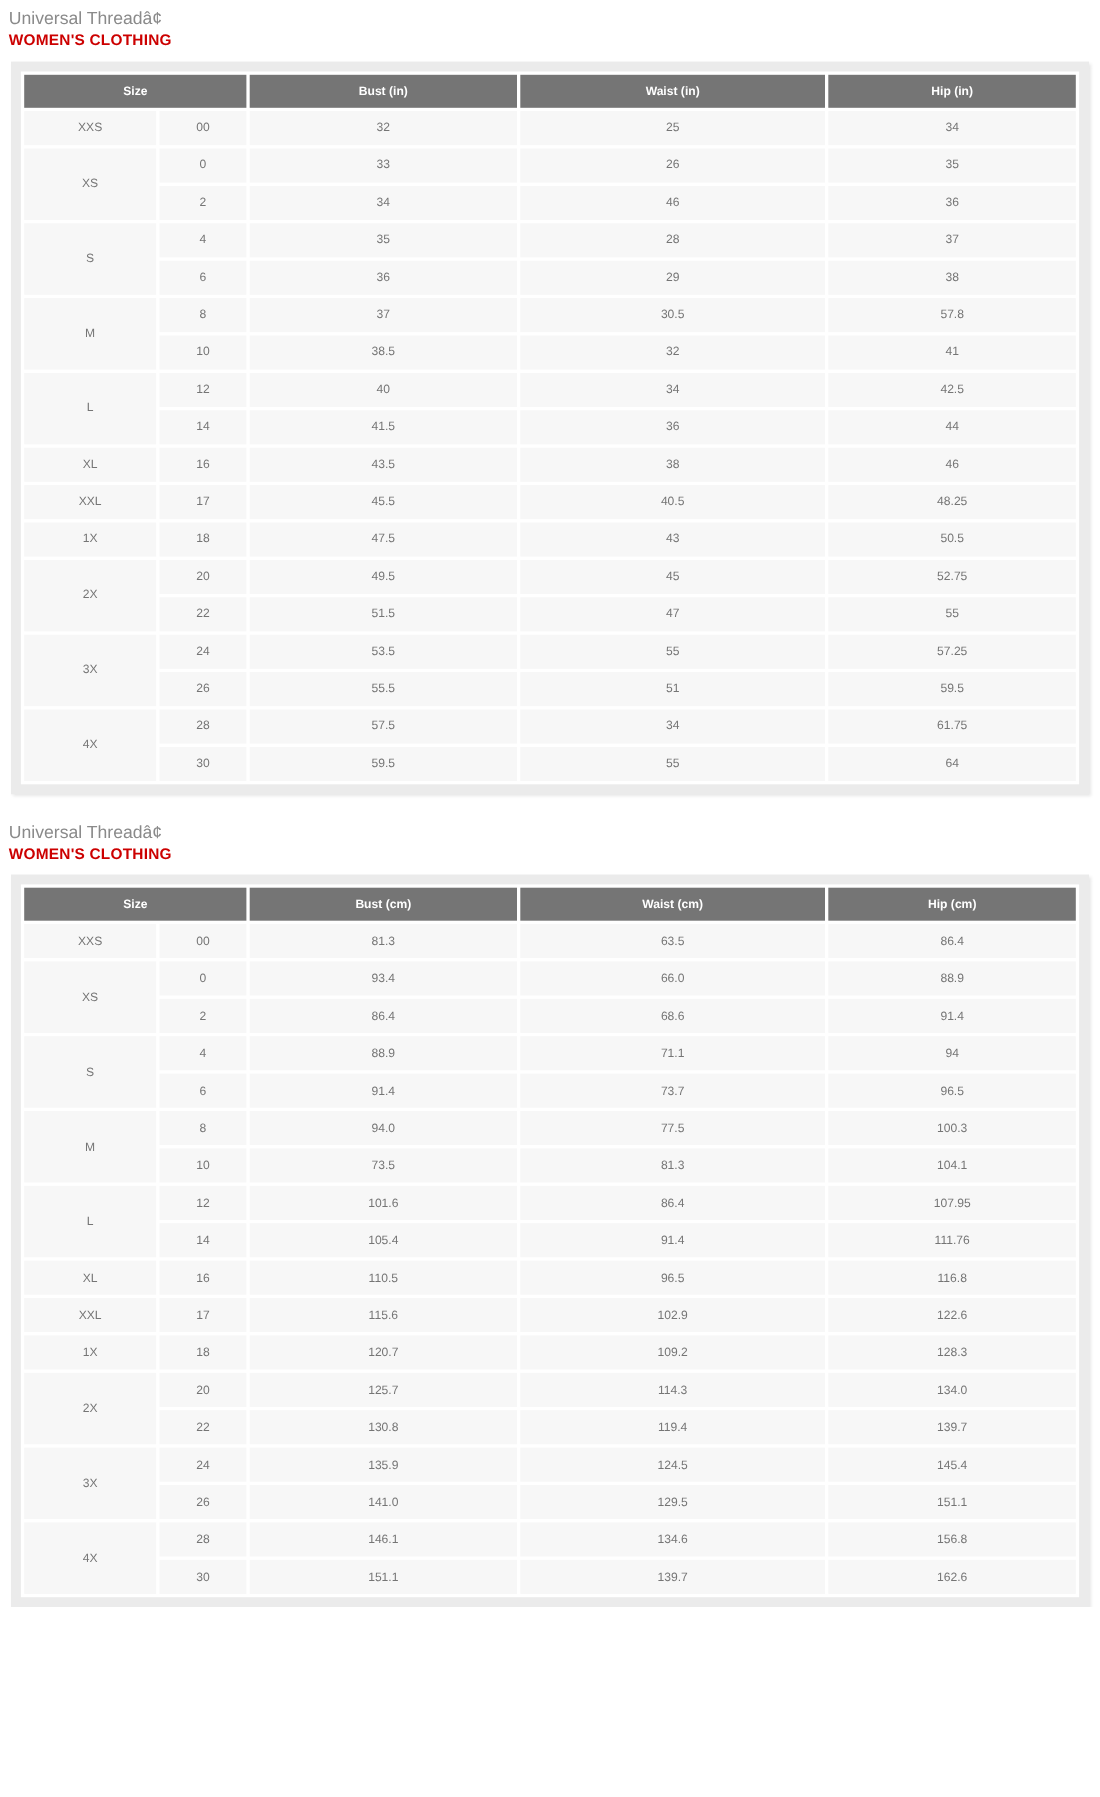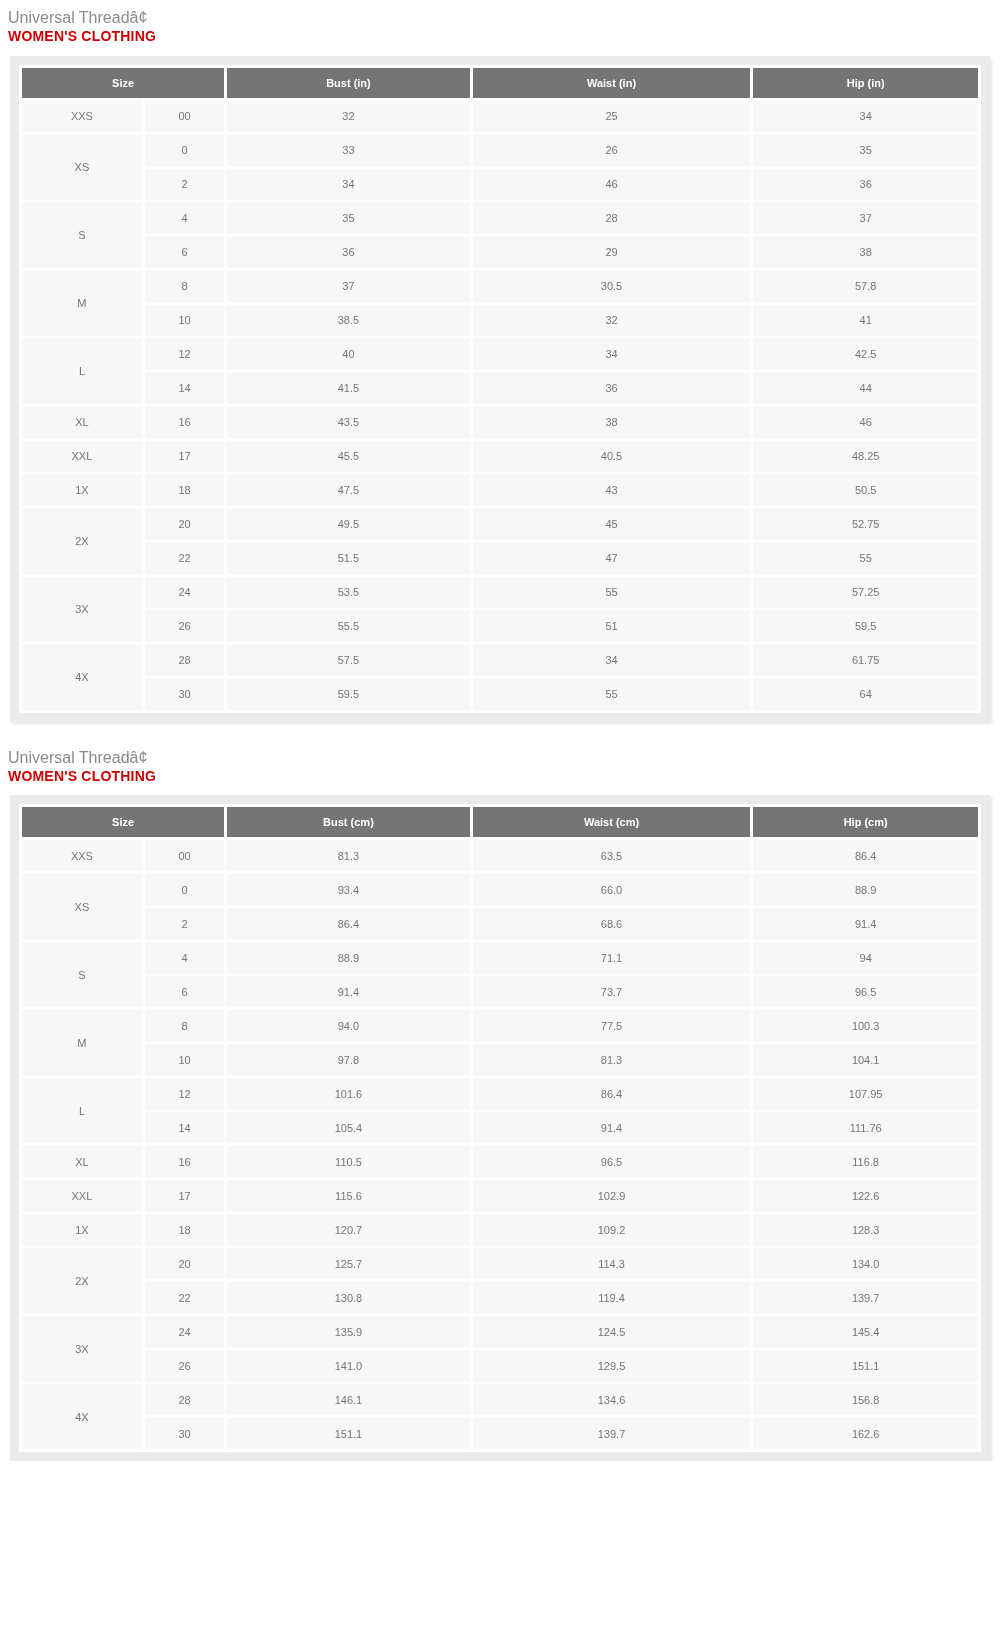--- a/index.html
+++ b/index.html
@@ -279,21 +279,21 @@
             </tr>
             <tr>
               <td rowspan="2">M</td>
               <td>8</td>
               <td>94.0</td>
               <td>77.5</td>
               <td>100.3</td>
             </tr>
             <tr>
               <td>10</td>
-              <td>97.8</td>
+              <td>73.5</td>
               <td>81.3</td>
               <td>104.1</td>
             </tr>
             <tr>
               <td rowspan="2">L</td>
               <td>12</td>
               <td>101.6</td>
               <td>86.4</td>
               <td>107.95</td>
             </tr>

